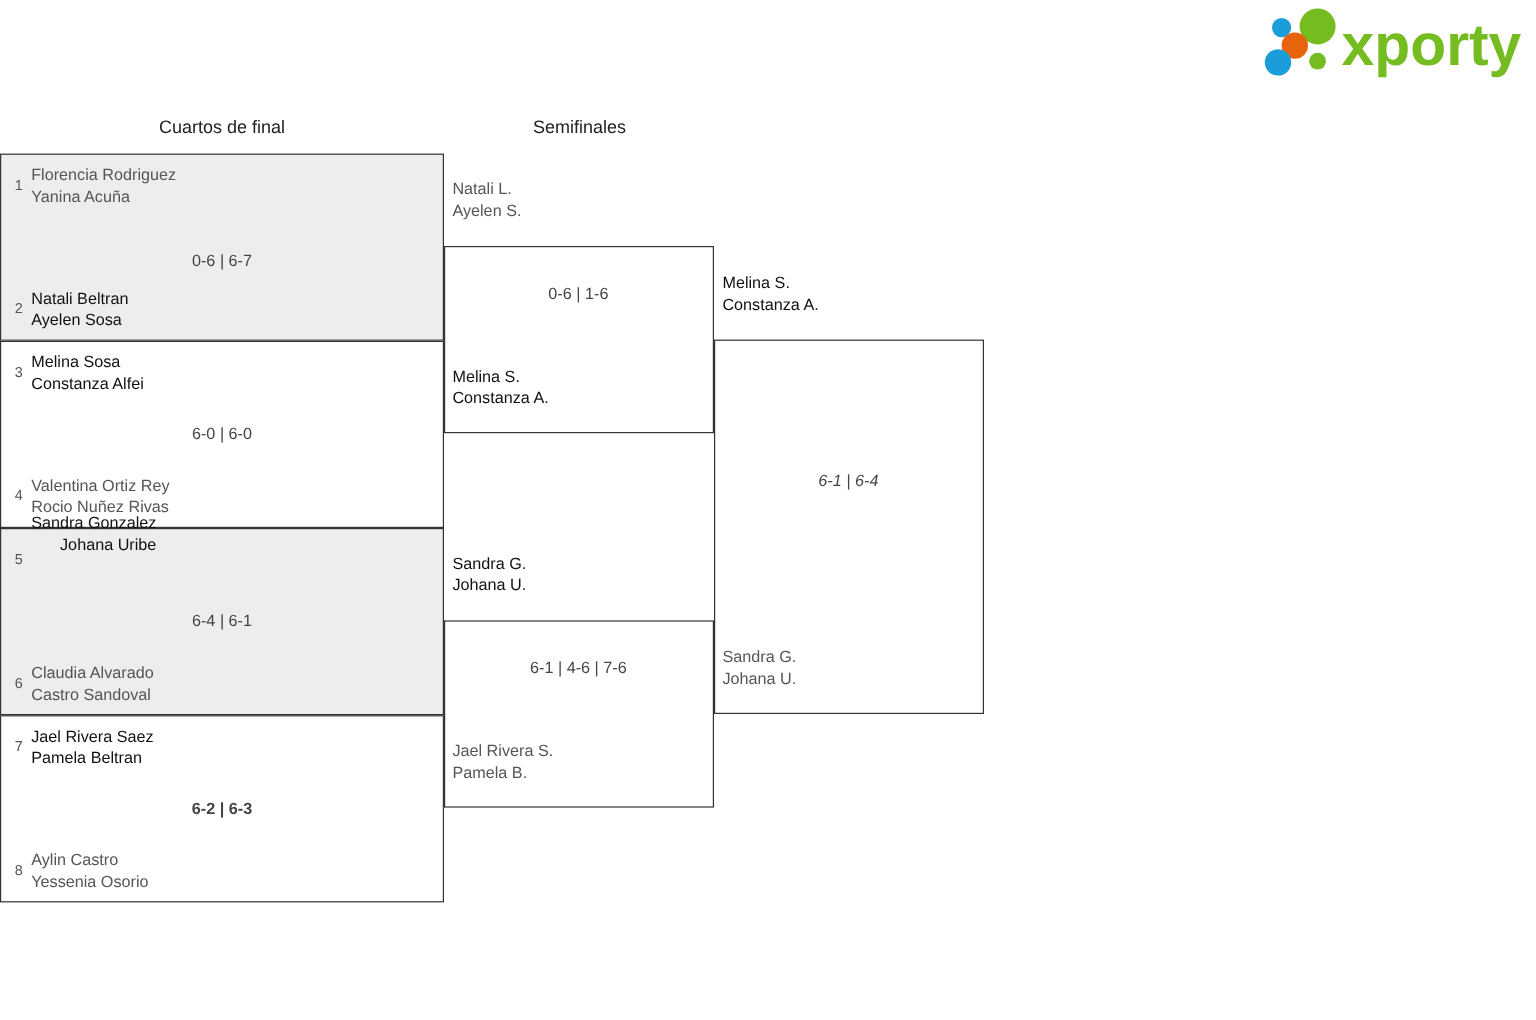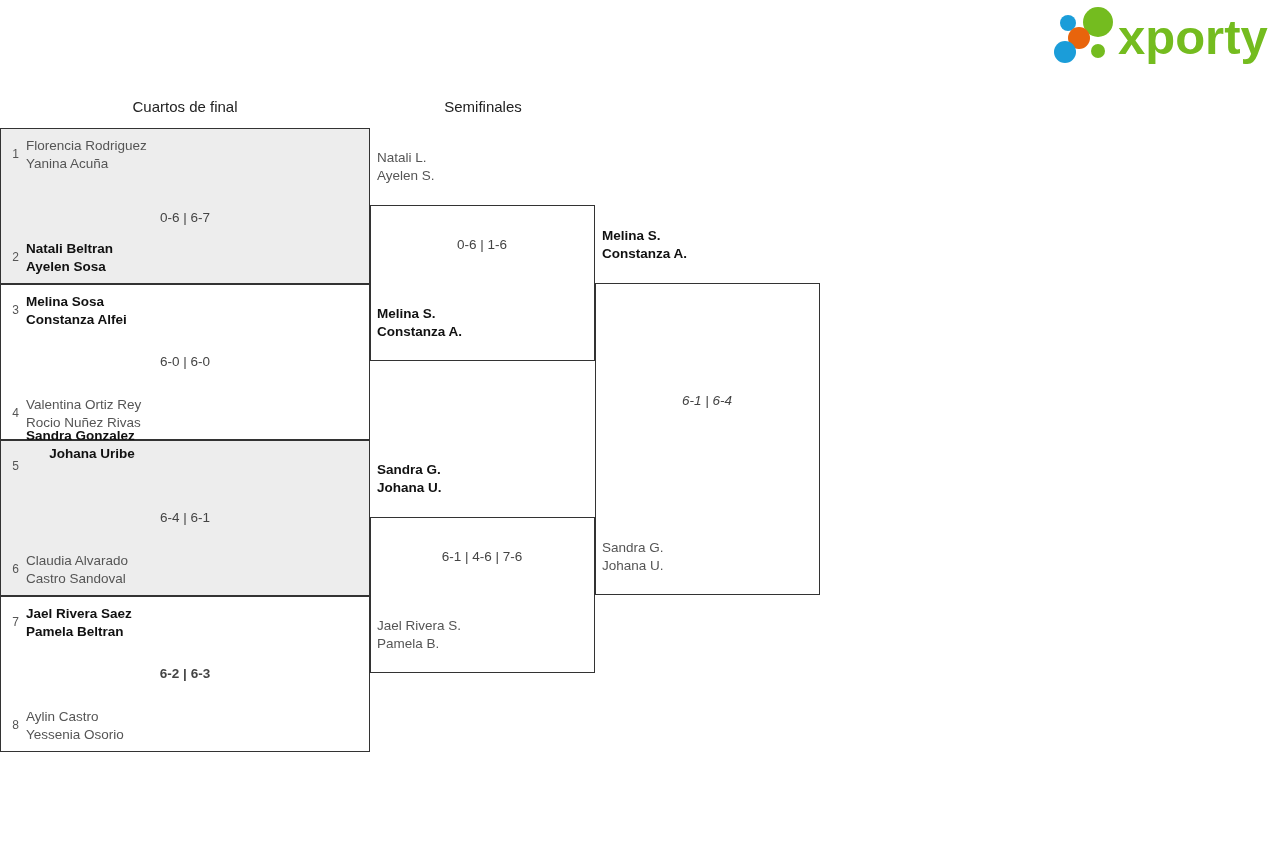--- a/index.html
+++ b/index.html
@@ -74,21 +74,21 @@
 
   
   .team {
     position: absolute;
     line-height: 18px;
     font-size: 13.5px;
     white-space: nowrap;
   }
   .team .ln { display: block; }
   .team.loser  .ln { color: #555555; font-weight: 400; }
-  .team.winner .ln { color: #111111; font-weight: 700; }
+  .team.winner .ln { color: #111111; font-weight: 400; }
 
   
   .seed {
     position: absolute;
     font-size: 12px;
     color: #555555;
     text-align: right;
     width: 16px;
     line-height: 18px;
   }

